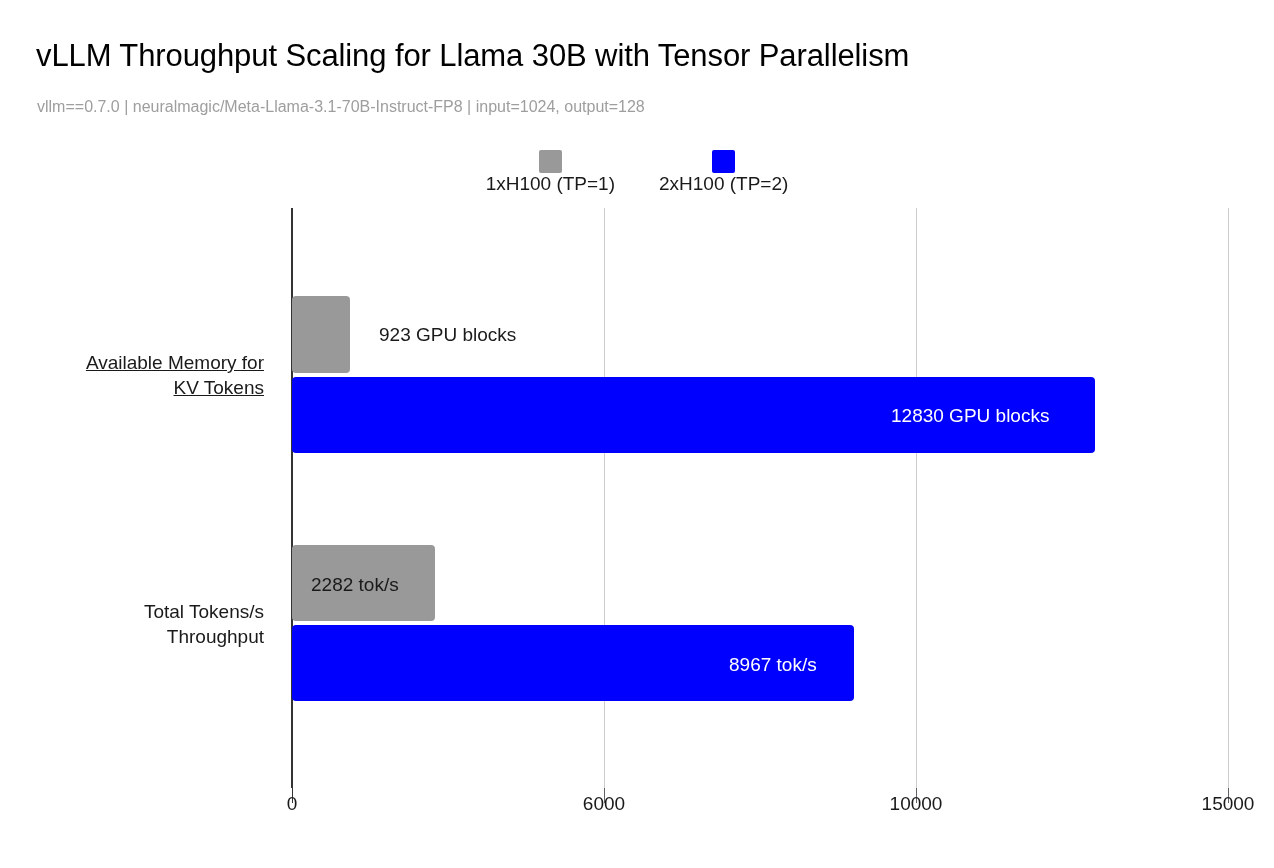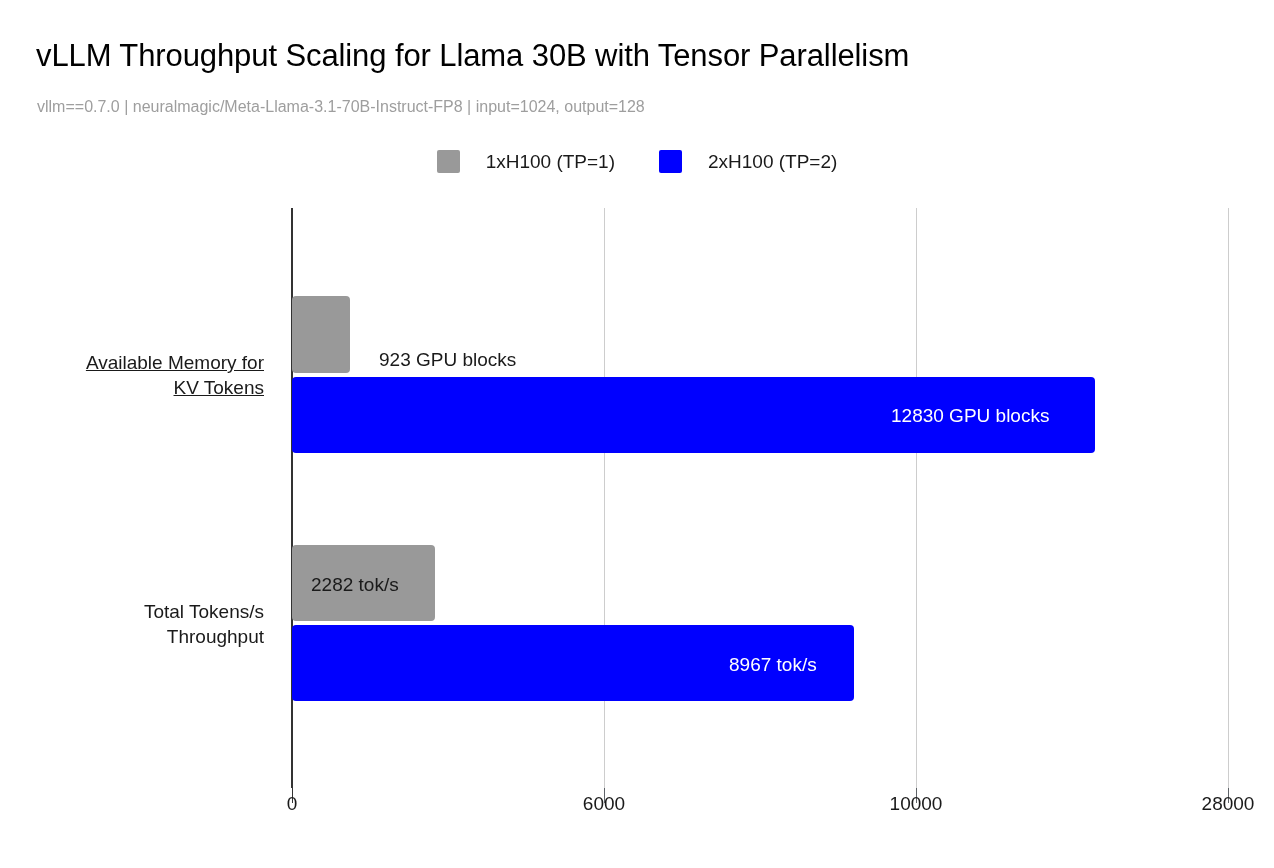--- a/index.html
+++ b/index.html
@@ -44,21 +44,22 @@
     top: 150px;
     width: 1274px;
     display: flex;
     justify-content: center;
     align-items: center;
     gap: 44px;
   }
   .legend-entry {
     display: flex;
     align-items: center;
-    gap: 26px;
+    gap: 0;
+    flex-direction: column;
   }
   .legend-swatch {
     width: 23px;
     height: 23px;
     border-radius: 2px;
     display: block;
   }
   .legend-label {
     font-size: 19px;
     color: #1a1a1a;
@@ -98,21 +99,20 @@
     position: absolute;
     font-size: 19px;
     white-space: nowrap;
     line-height: 1;
   }
   .bar-label.inside {
     color: #ffffff;
   }
   .bar-label.outside {
     color: #1a1a1a;
-    margin-top: 25px;
   }
   .bar-label.inside-dark {
     color: #1a1a1a;
   }
 
   
   .cat-label {
     position: absolute;
     right: 1010px; 
     text-align: right;
@@ -189,13 +189,13 @@
 <div class="bar-label inside" style="left:729px; top:655px;">8967 tok/s</div>
 
 <div class="tick-mark" style="left:292px; background:#333333;"></div>
 <div class="tick-mark" style="left:604px;"></div>
 <div class="tick-mark" style="left:916px;"></div>
 <div class="tick-mark" style="left:1228px;"></div>
 
 <div class="tick-label" style="left:292px;">0</div>
 <div class="tick-label" style="left:604px;">6000</div>
 <div class="tick-label" style="left:916px;">10000</div>
-<div class="tick-label" style="left:1228px;">28000</div>
+<div class="tick-label" style="left:1228px;">15000</div>
 
 </body></html>

